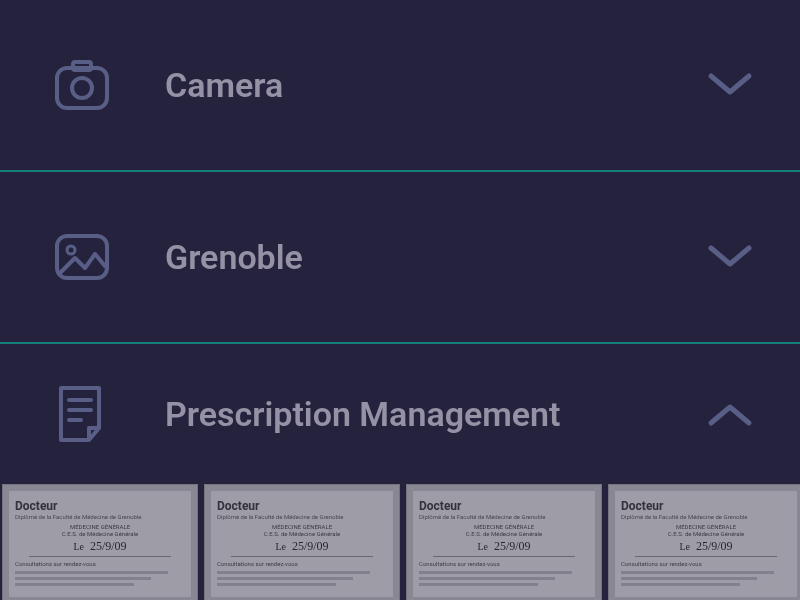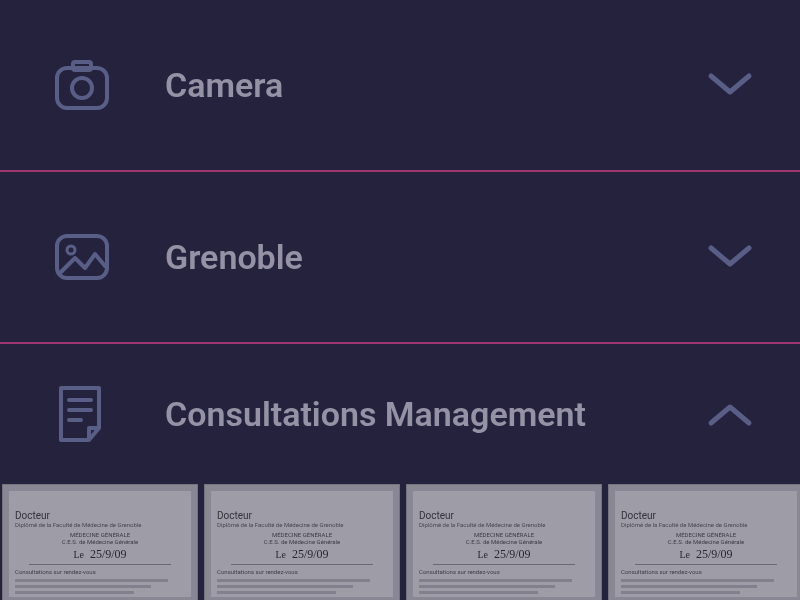--- a/index.html
+++ b/index.html
@@ -10,21 +10,21 @@
     position: relative;
   }
   .overlay {
     position: absolute;
     inset: 0;
     background: rgba(20, 18, 40, 0.35);
     pointer-events: none;
     z-index: 10;
   }
   .section {
-    border-bottom: 2px solid #ec4899;
+    border-bottom: 2px solid #14b8a6;
   }
   .row {
     display: flex;
     align-items: center;
     padding: 28px 40px 28px 55px;
     min-height: 170px;
   }
   .row .icon-slot {
     width: 70px;
     display: flex;
@@ -60,24 +60,24 @@
     position: relative;
     overflow: hidden;
     flex-shrink: 0;
   }
   .thumb-inner {
     position: absolute;
     left: 6px; right: 6px; top: 6px; bottom: 6px;
     background: #e9e8ec;
   }
   .thumb-header {
-    font-size: 10px;
+    font-size: 12px;
     color: #444;
-    padding: 19px 6px 0 6px;
-    font-weight: 400;
+    padding: 8px 6px 0 6px;
+    font-weight: 700;
   }
   .thumb-sub {
     font-size: 6px;
     color: #666;
     padding: 0 6px;
     line-height: 1.2;
   }
   .thumb-center {
     text-align: center;
     font-size: 6px;
@@ -162,21 +162,21 @@
     <div class="row" style="min-height:140px; padding-top:20px; padding-bottom:20px;">
       <div class="icon-slot">
         <svg width="50" height="56" viewBox="0 0 50 56">
           <path d="M6 2 H44 V42 L34 54 H6 Z" fill="none" stroke="#7e88b8" stroke-width="4" stroke-linejoin="round"></path>
           <path d="M34 54 V42 H44" fill="none" stroke="#7e88b8" stroke-width="4" stroke-linejoin="round"></path>
           <line x1="14" y1="14" x2="36" y2="14" stroke="#7e88b8" stroke-width="4" stroke-linecap="round"></line>
           <line x1="14" y1="24" x2="36" y2="24" stroke="#7e88b8" stroke-width="4" stroke-linecap="round"></line>
           <line x1="14" y1="34" x2="26" y2="34" stroke="#7e88b8" stroke-width="4" stroke-linecap="round"></line>
         </svg>
       </div>
-      <div class="label">Consultations Management</div>
+      <div class="label">Prescription Management</div>
       <div class="chevron">
         <svg width="46" height="26" viewBox="0 0 46 26">
           <polyline points="4,22 23,6 42,22" fill="none" stroke="#7e88b8" stroke-width="5" stroke-linecap="round" stroke-linejoin="round"></polyline>
         </svg>
       </div>
     </div>
 
     <div class="thumbs">
 
       <div class="thumb">

